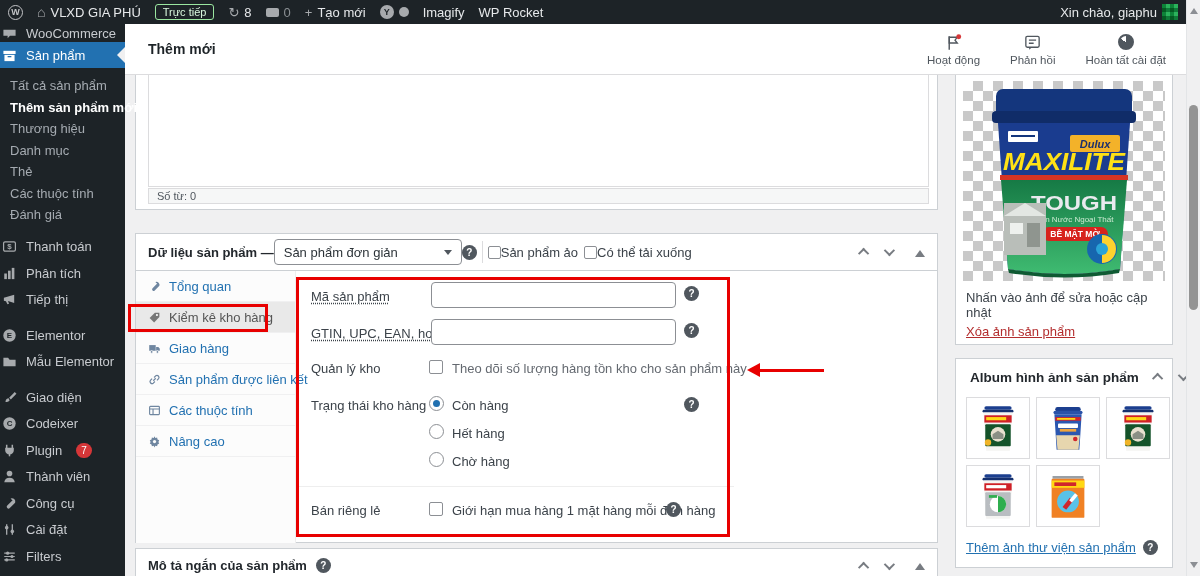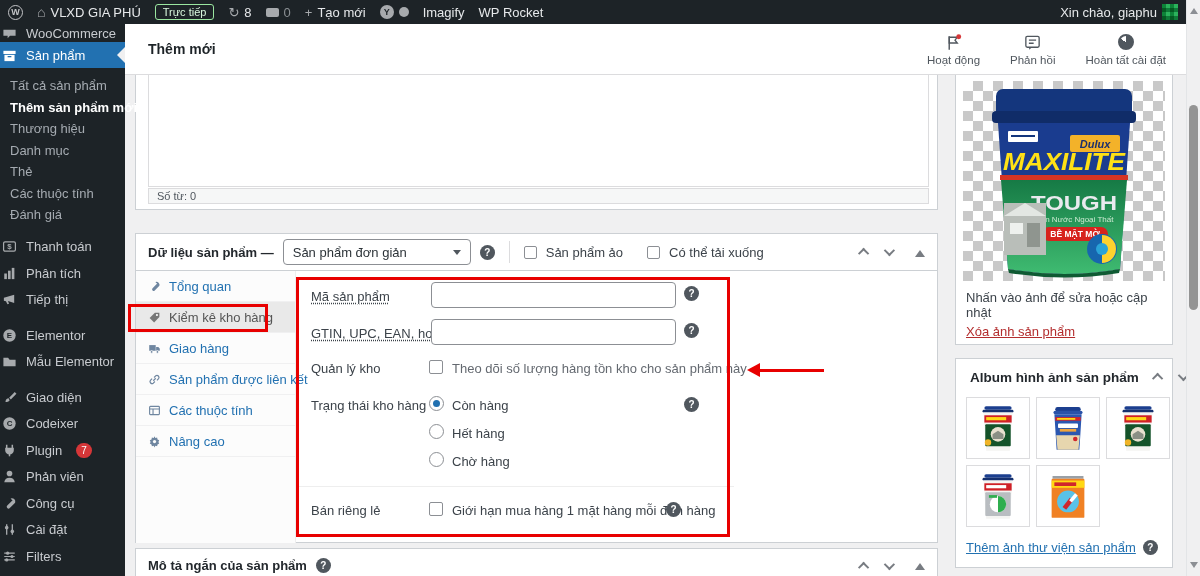--- a/index.html
+++ b/index.html
@@ -66,21 +66,21 @@
   .tri-up { width:0; height:0; border:5px solid transparent; border-bottom:7px solid #787c82; margin-bottom:3px; display:inline-block; }
 
   
   .editor-panel { left:135px; top:74px; width:803px; height:136px; }
   .editor-inner { position:absolute; left:12px; right:8px; top:-20px; bottom:22px; border:1px solid #dcdcde; background:#fff; }
   .wordbar { position:absolute; left:12px; right:8px; bottom:5px; height:16px; background:#f6f7f7;
     border:1px solid #dcdcde; font-size:11px; color:#50575e; padding:1px 8px; }
 
   
   .pd-panel { left:135px; top:233px; width:803px; height:310px; }
-  .pd-head { height:37px; border-bottom:1px solid #ccd0d4; display:flex; align-items:center; padding:0 12px; gap:9px; }
+  .pd-head { height:37px; border-bottom:1px solid #ccd0d4; display:flex; align-items:center; padding:0 12px; }
   .pd-title { font-size:13px; font-weight:bold; color:#23282d; white-space:nowrap; }
   .pd-select { width:188px; height:26px; border:1px solid #8c8f94; border-radius:4px; background:#fff;
     display:flex; align-items:center; justify-content:space-between; padding:0 9px; font-size:13px; color:#2c3338; cursor:pointer; }
   .sel-caret { width:0; height:0; border:4px solid transparent; border-top:5px solid #50575e; margin-top:4px; }
   .vdiv { width:1px; height:22px; background:#dcdcde; margin:0 5px; }
   .cb { width:13px; height:13px; border:1px solid #8c8f94; border-radius:2px; background:#fff; flex:0 0 auto; cursor:pointer; }
   .cb-lab { font-size:13px; color:#3c434a; white-space:nowrap; cursor:pointer; }
   .pd-head-right { margin-left:auto; display:flex; align-items:center; gap:15px; }
   .pd-body { display:flex; height:272px; }
   .pd-tabs { width:160px; background:#fcfcfc; border-right:1px solid #eee; }
@@ -261,21 +261,21 @@
           <path d="M8 11.6v2.6" stroke="currentColor" stroke-width="1.6"></path>
         </svg>
       <span>Plugin</span>
       <span class="plug-badge">7</span>
     </div>
     <div class="mi">
       <svg width="15" height="15" viewBox="0 0 16 16">
           <circle cx="8" cy="4.8" r="3" fill="currentColor"></circle>
           <path d="M2.4 14c.5-3.1 2.6-4.6 5.6-4.6s5.1 1.5 5.6 4.6z" fill="currentColor"></path>
         </svg>
-      <span>Phản viên</span>
+      <span>Thành viên</span>
     </div>
     <div class="mi">
       <svg width="15" height="15" viewBox="0 0 16 16">
           <path d="M9.2 2.6a3.6 3.6 0 014.8 4.5L8.3 12.8a1.9 1.9 0 11-2.7-2.7l5.7-5.7a3.6 3.6 0 01-2.1-1.8z" fill="currentColor"></path>
         </svg>
       <span>Công cụ</span>
     </div>
     <div class="mi">
       <svg width="15" height="15" viewBox="0 0 16 16">
           <path d="M5 2.4v11.2M11 2.4v11.2" stroke="currentColor" stroke-width="1.4"></path>

